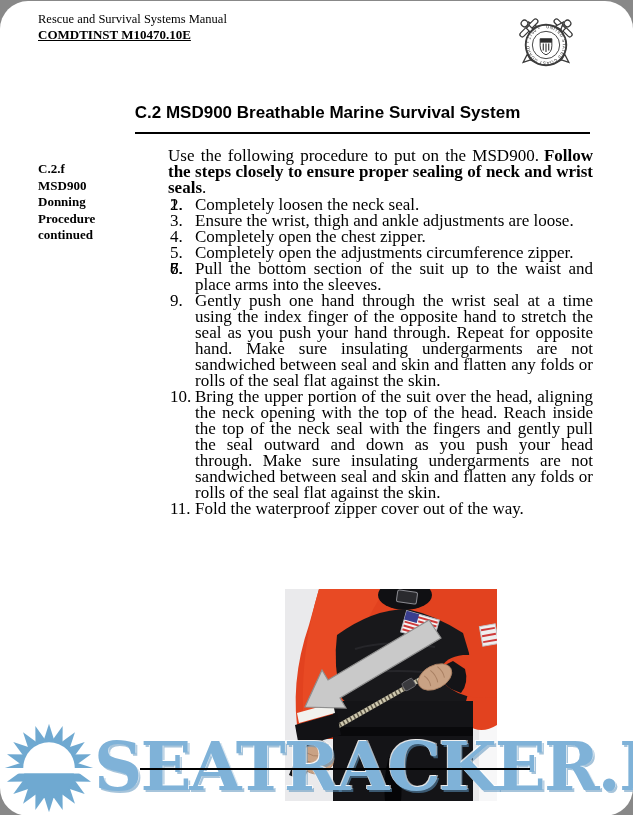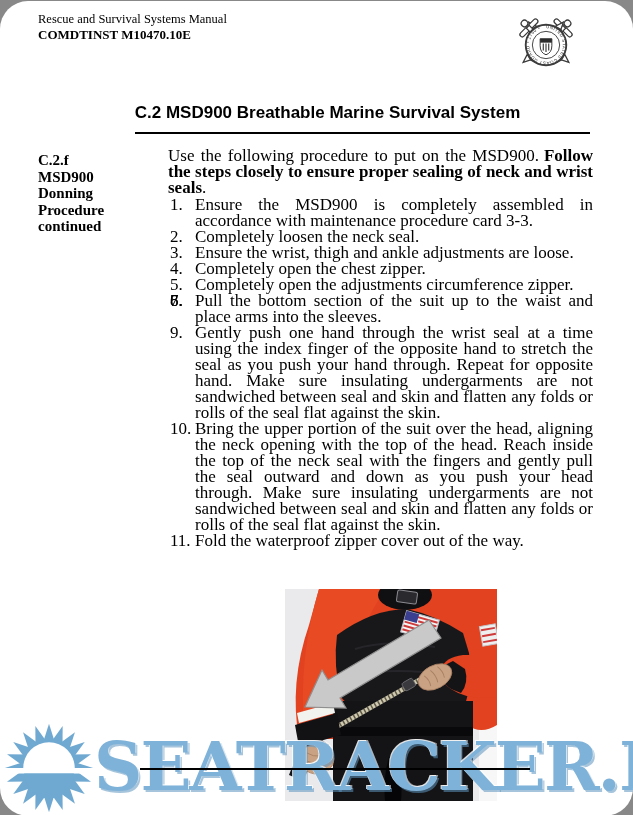--- a/index.html
+++ b/index.html
@@ -5,29 +5,29 @@
   html,body{margin:0;padding:0;background:#888;}
   .page{
     position:relative;width:633px;height:815px;background:#ffffff;
     overflow:hidden;font-family:"Liberation Serif",serif;color:#000;
     margin:1px auto;
     border-radius:28px;
   }
   
   .hdr{position:absolute;left:38px;top:11px;line-height:15px;}
   .hdr .l1{font-size:12.5px;}
-  .hdr .l2{font-size:13px;font-weight:bold;}
+  .hdr .l2{font-size:13px;font-weight:bold;text-decoration:underline;}
   .seal{position:absolute;left:502px;top:5px;width:88px;height:78px;}
   
   .doc-title{position:absolute;left:0;right:0;top:102px;text-align:center;
     font-family:"Liberation Sans",sans-serif;font-weight:bold;font-size:17px;padding-left:22px;}
   .title-rule{position:absolute;left:135px;top:131px;width:455px;height:2px;background:#000;}
   
-  .sidebar{position:absolute;left:38px;top:151px;width:124px;
-    font-weight:bold;font-size:15px;line-height:16.5px;}
+  .sidebar{position:absolute;left:38px;top:160px;width:124px;
+    font-weight:bold;font-size:13px;line-height:16.5px;}
   
   .bodycol{position:absolute;left:168px;top:147px;width:425px;
     font-size:17px;line-height:16px;text-align:justify;}
   .intro{margin:0;}
   .intro b{margin-left:5px;}
   ol.steps{list-style:none;margin:1px 0 0 0;padding:0;}
   ol.steps li{position:relative;padding-left:27px;}
   ol.steps .num{position:absolute;left:2px;top:0;}
   
   .figure{position:absolute;left:285px;top:588px;width:212px;height:212px;z-index:1;}
@@ -99,21 +99,21 @@
     <div>C.2.f</div>
     <div>MSD900</div>
     <div>Donning</div>
     <div>Procedure</div>
     <div>continued</div>
   </div>
 
   <div class="bodycol">
     <p class="intro"><span>Use the following procedure to put on the MSD900.</span><b>Follow the steps closely to ensure proper sealing of neck and wrist seals</b><span>.</span></p>
     <ol class="steps">
-      <li><span class="num">1.</span><span>Ensure the MSD900 is completely assembled in accordance with maintenance procedure card 3-3.</span></li>
+      <li><span class="num">1.</span></li>
       <li><span class="num">2.</span><span>Completely loosen the neck seal.</span></li>
       <li><span class="num">3.</span><span>Ensure the wrist, thigh and ankle adjustments are loose.</span></li>
       <li><span class="num">4.</span><span>Completely open the chest zipper.</span></li>
       <li><span class="num">5.</span><span>Completely open the adjustments circumference zipper.</span></li>
       <li><span class="num">6.</span></li>
       <li><span class="num">7.</span></li>
       <li><span class="num">8.</span><span>Pull the bottom section of the suit up to the waist and place arms into the sleeves.</span></li>
       <li><span class="num">9.</span><span>Gently push one hand through the wrist seal at a time using the index finger of the opposite hand to stretch the seal as you push your hand through.  Repeat for opposite hand.  Make sure insulating undergarments are not sandwiched between seal and skin and flatten any folds or rolls of the seal flat against the skin.</span></li>
       <li><span class="num">10.</span><span>Bring the upper portion of the suit over the head, aligning the neck opening with the top of the head.  Reach inside the top of the neck seal with the fingers and gently pull the seal outward and down as you push your head through. Make sure insulating undergarments are not sandwiched between seal and skin and flatten any folds or rolls of the seal flat against the skin.</span></li>
       <li><span class="num">11.</span><span>Fold the waterproof zipper cover out of the way.</span></li>

